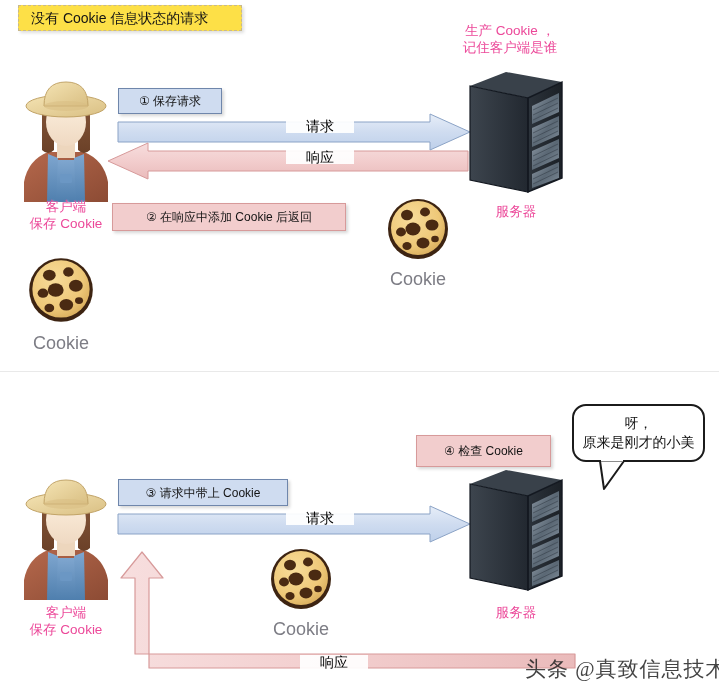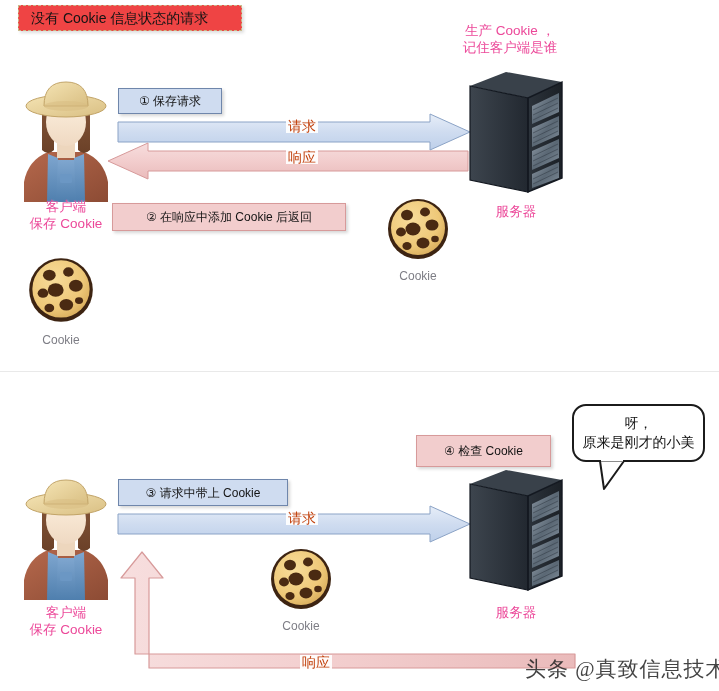--- a/index.html
+++ b/index.html
@@ -18,21 +18,21 @@
   .canvas {
     position: absolute;
     left: 0; top: 0;
     width: 719px;
     height: 691px;
   }
   .abs { position: absolute; }
 
   
   .banner {
-    background: #ef4444;
+    background: #fde047;
     border: 1px dashed #c9b98a;
     box-shadow: 2px 2px 3px rgba(0,0,0,0.13);
     color: #141414;
     font-size: 14px;
     line-height: 1;
     display: flex;
     align-items: center;
     padding: 0 12px;
     white-space: nowrap;
     box-sizing: border-box;
@@ -55,38 +55,38 @@
     border: 1px solid #6f86ab;
   }
   .lbl-pink {
     background: #f2cdcd;
     border: 1px solid #d79a9a;
   }
 
   
   .arrow-text {
     font-size: 14px;
-    color: #c2410c;
+    color: #000000;
     background: rgba(255,255,255,0.92);
-    padding: 0 2px;
+    padding: 0 20px;
     line-height: 1;
     white-space: nowrap;
   }
 
   
   .caption {
     font-size: 13.5px;
     line-height: 17px;
     color: #ec4899;
     text-align: center;
     white-space: pre-line;
     text-shadow: 1px 1px 2px rgba(255,255,255,0.9);
   }
   .cookie-cap {
-    font-size: 12px;
+    font-size: 18px;
     color: #7d7d85;
     line-height: 1;
     text-align: center;
     white-space: nowrap;
   }
 
   
   .bubble {
     background: #ffffff;
     border: 2px solid #1b1b1b;

